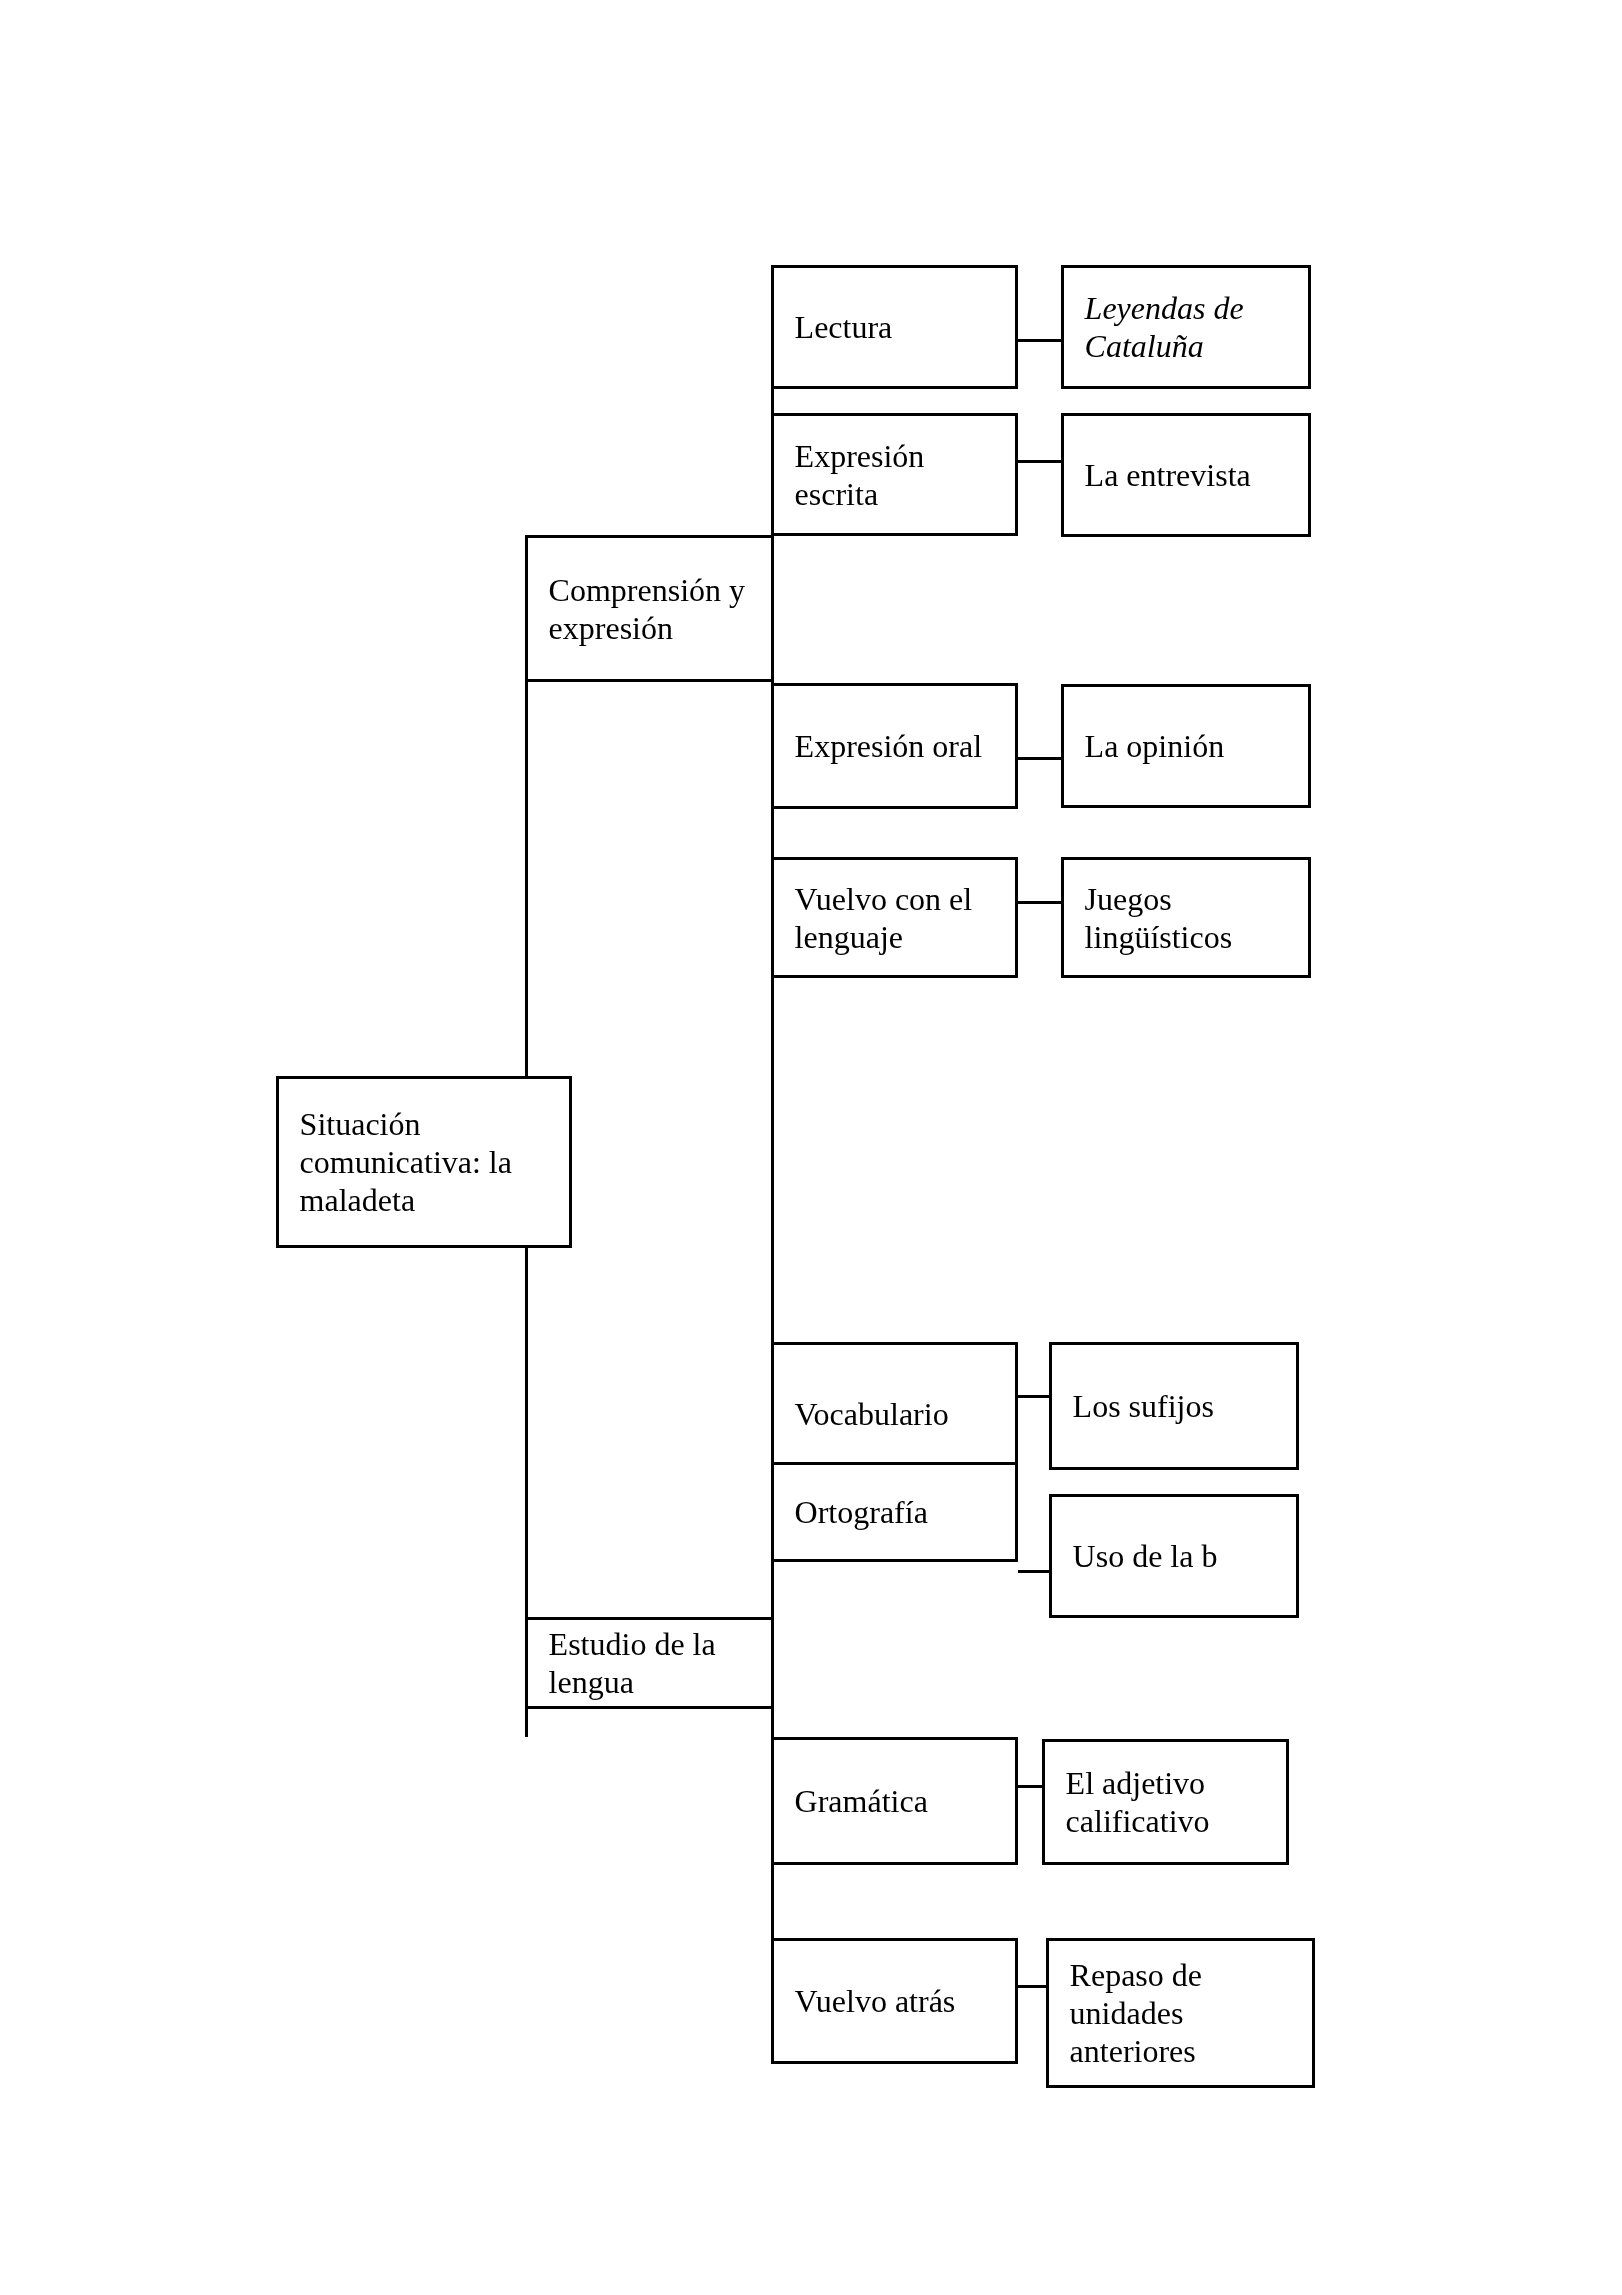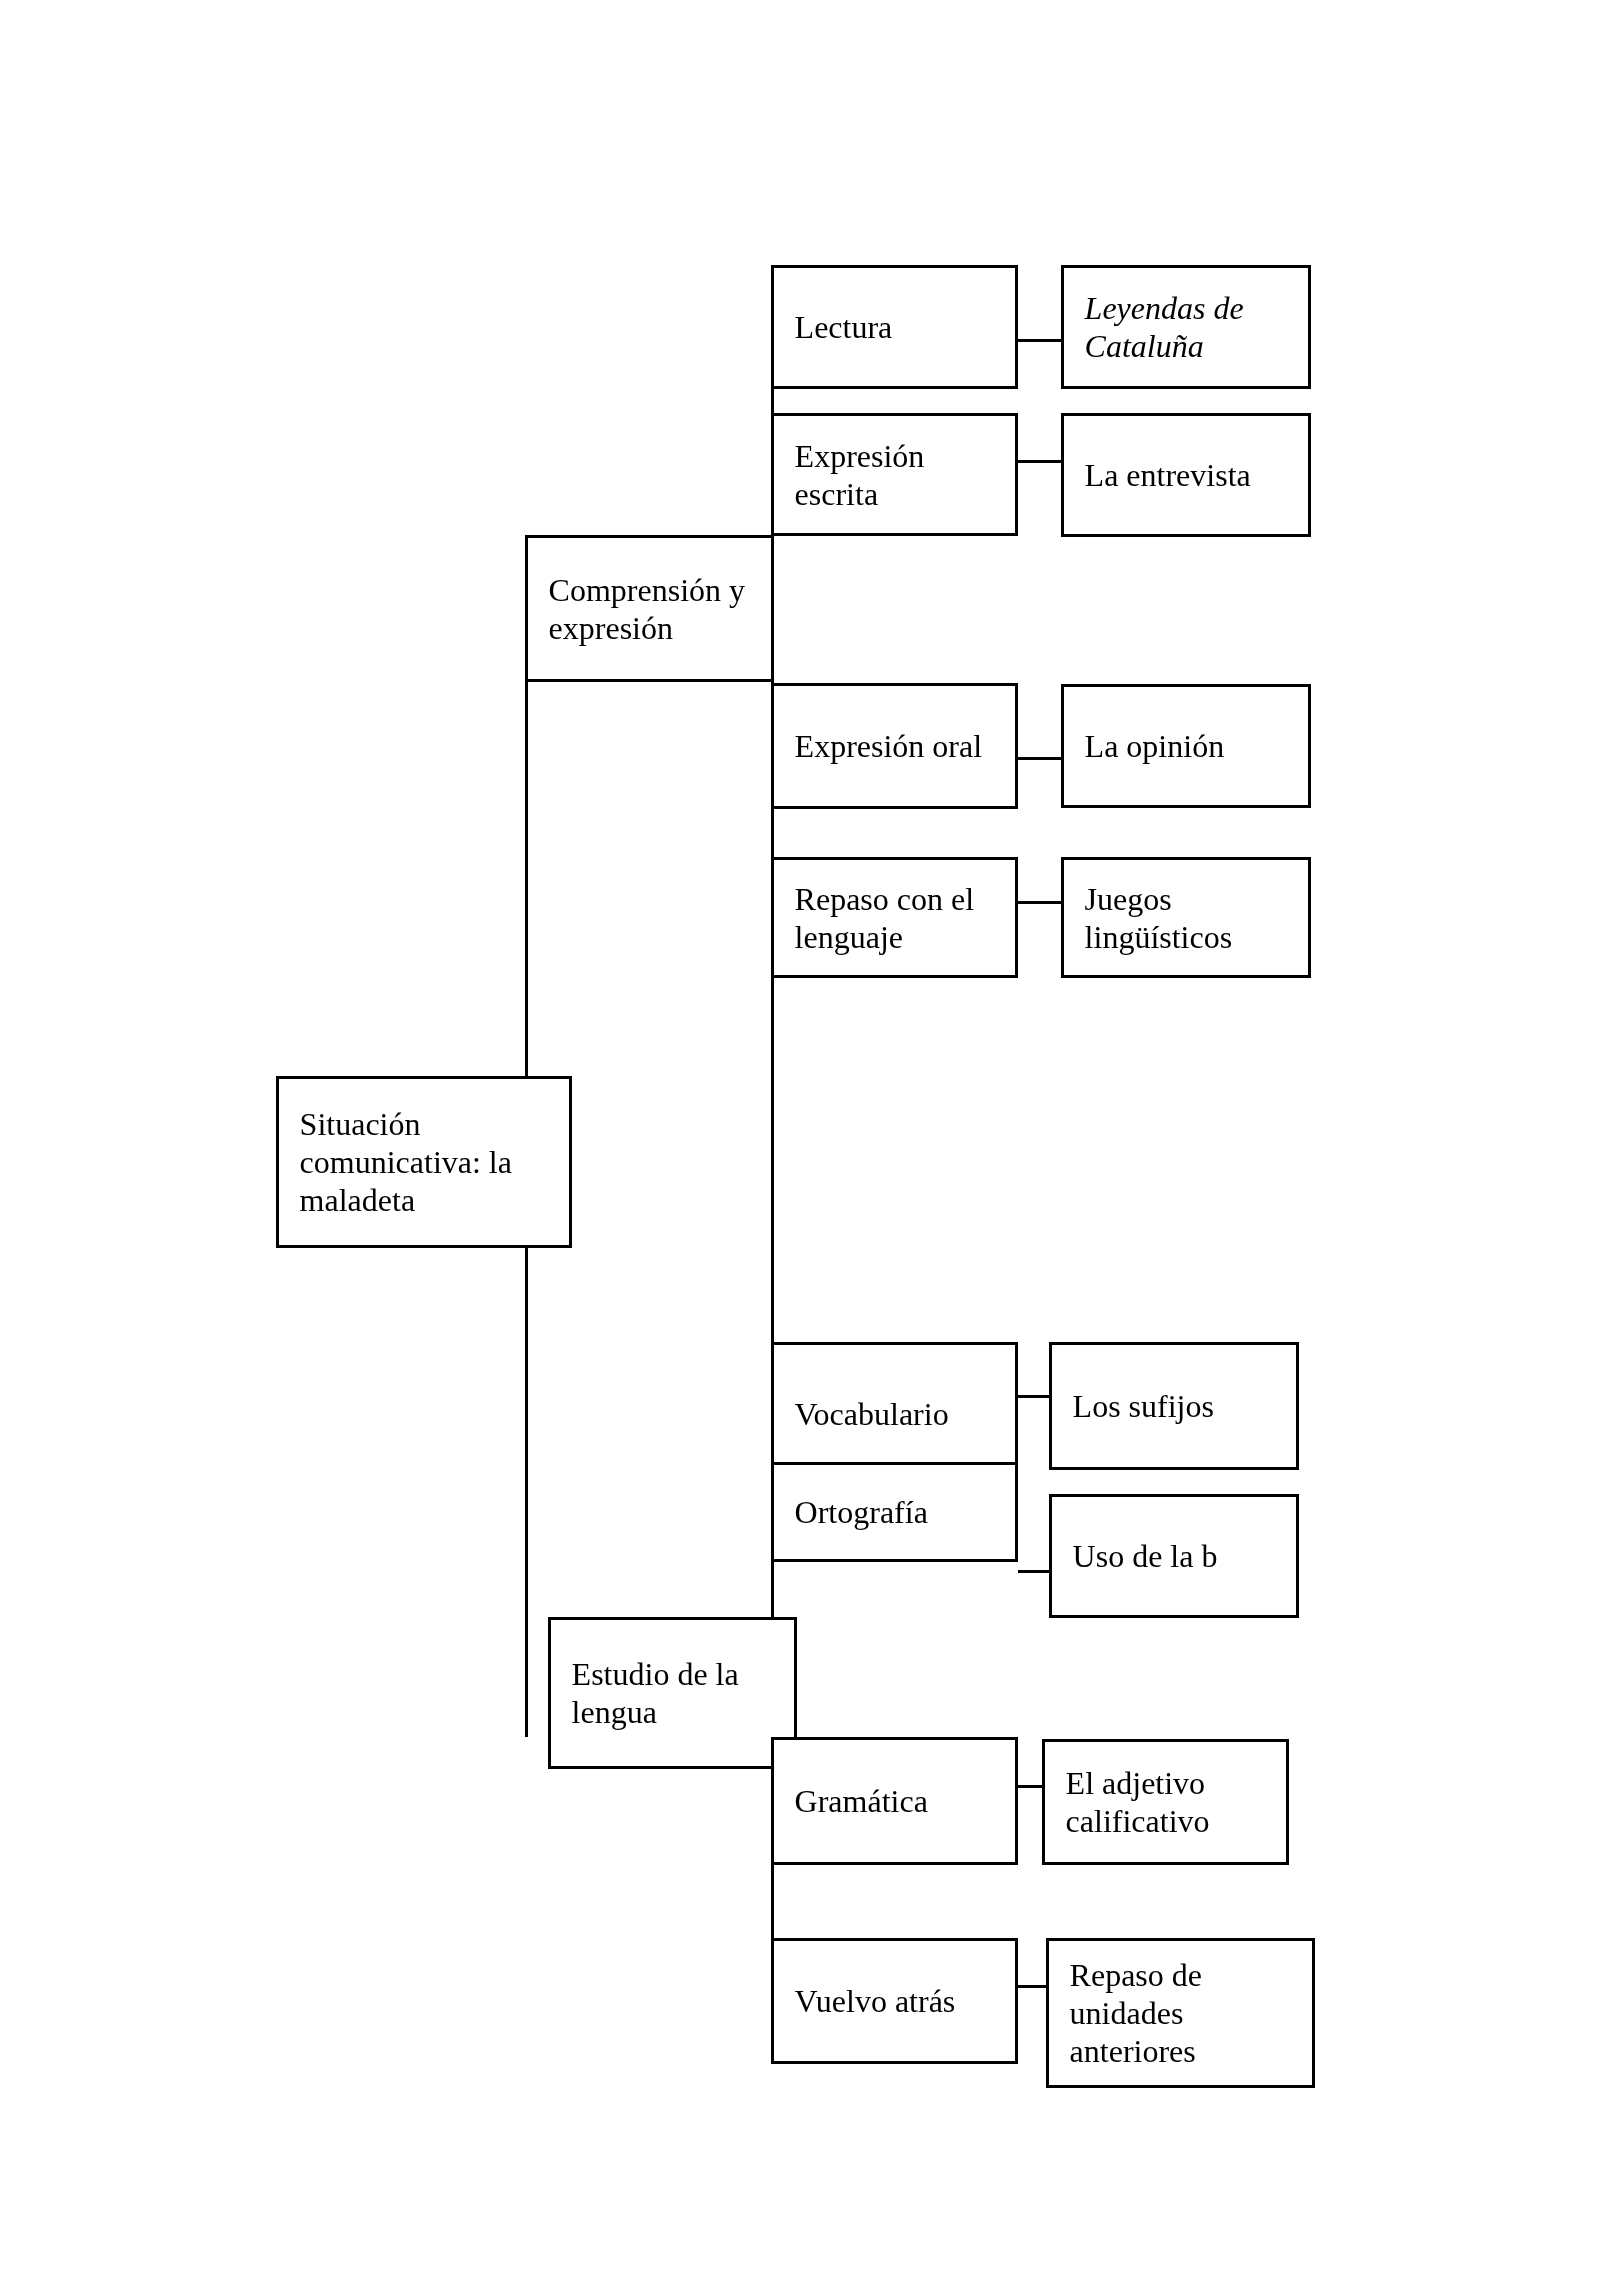--- a/index.html
+++ b/index.html
@@ -22,21 +22,21 @@
     font-size:32px;
     line-height:38px;
     white-space:pre;
     z-index:2;
   }
   .line{position:absolute;background:#000000;z-index:1;}
 
   
   #b-root        {left:232px;  top:1076px; width:296px; height:172px;margin-left:44px;}
   #b-comprension {left:525px;  top:535px;  width:249px; height:147px;}
-  #b-estudio     {left:548px;  top:1617px; width:249px; height:152px;}
+  #b-estudio     {left:525px;  top:1617px; width:249px; height:92px;}
 
   
   #b-lectura     {left:771px;  top:265px;  width:247px; height:124px;}
   #b-escrita     {left:771px;  top:413px;  width:247px; height:123px;}
   #b-oral        {left:771px;  top:683px;  width:247px; height:126px;}
   #b-juego       {left:771px;  top:857px; width:247px; height:121px;}
   #b-vocabulario {left:771px;  top:1342px; width:247px; height:144px;}
   #b-ortografia  {left:771px;  top:1462px; width:247px; height:100px;}
   #b-gramatica   {left:771px;  top:1737px; width:247px; height:128px;}
   #b-vuelvo      {left:771px;  top:1938px; width:247px; height:126px;}
@@ -85,21 +85,21 @@
 
   <div class="box" id="b-comprension">Comprensión y
 expresión</div>
   <div class="box" id="b-estudio">Estudio de la
 lengua</div>
 
   <div class="box" id="b-lectura">Lectura</div>
   <div class="box" id="b-escrita">Expresión
 escrita</div>
   <div class="box" id="b-oral">Expresión oral</div>
-  <div class="box" id="b-juego">Repaso con el
+  <div class="box" id="b-juego">Vuelvo con el
 lenguaje</div>
 
   <div class="box" id="b-leyendas">Leyendas de
 Cataluña</div>
   <div class="box" id="b-entrevista">La entrevista</div>
   <div class="box" id="b-opinion">La opinión</div>
   <div class="box" id="b-juegos-ling">Juegos
 lingüísticos</div>
 
   <div class="box" id="b-vocabulario">Vocabulario</div>

